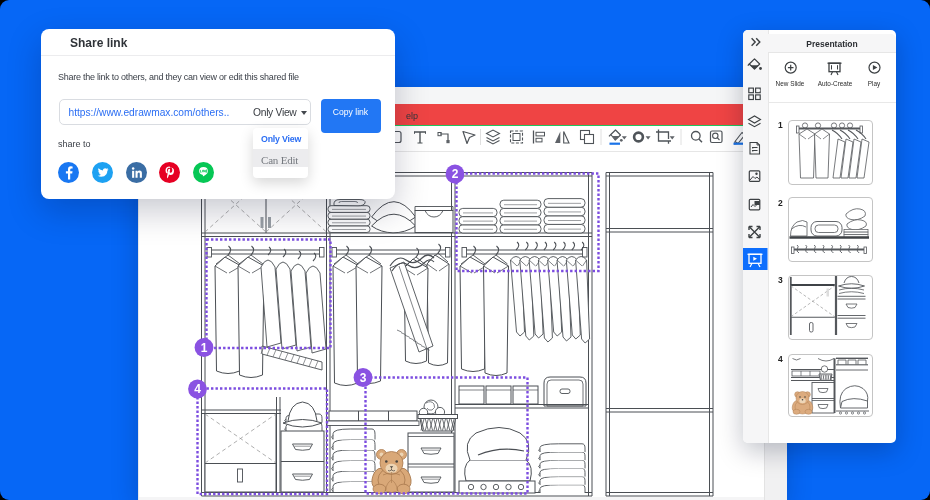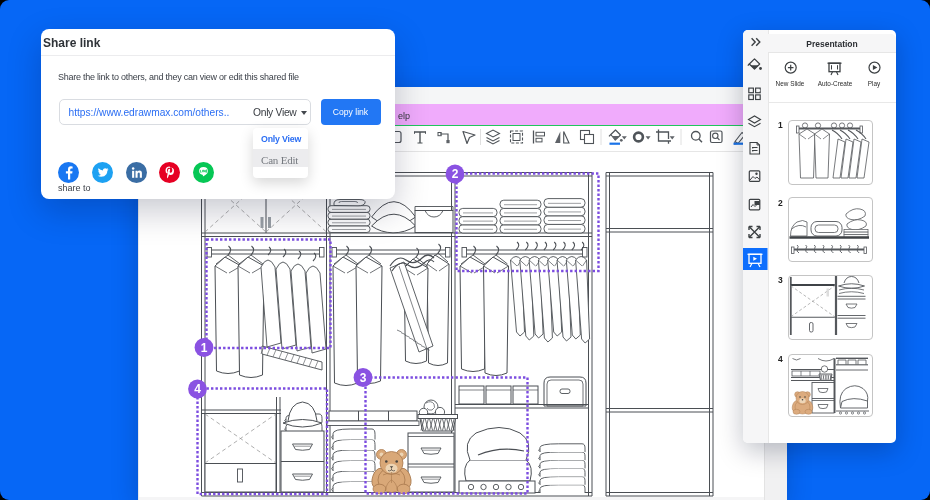--- a/index.html
+++ b/index.html
@@ -1,37 +1,37 @@
 <!DOCTYPE html>
 <html><head>
 <meta charset="utf-8">
 <style>
 html,body{margin:0;padding:0;background:#000;width:930px;height:500px;overflow:hidden;font-family:"Liberation Sans",sans-serif;}
 #stage{position:absolute;top:0;left:0;width:930px;height:500px;}
 .bg{position:absolute;top:0;left:0;width:930px;height:500px;background:#0667f6;border-radius:9px;}
 
 .win{position:absolute;left:138px;top:87px;width:647px;height:413px;background:#fff;border-left:1px solid #e8e8ea;box-sizing:border-box;box-shadow:0 6px 24px rgba(0,20,60,.25);}
 .tabs{position:absolute;left:0;top:0;width:647px;height:17px;background:#f5f6f7;}
-.menurow{position:absolute;left:0;top:17px;width:647px;height:21px;background:#f0abfc;border-bottom:5px solid #22c55e;}
+.menurow{position:absolute;left:8px;top:17px;width:647px;height:21px;background:#ef4444;border-bottom:5px solid #22c55e;}
 .menurow span{position:absolute;left:259px;top:7px;font-size:9px;color:#33373c;}
 .toolbar{position:absolute;left:0;top:39px;width:647px;height:25px;background:#fff;border-bottom:1px solid #e6e6e6;}
 .canvas{position:absolute;left:0;top:65px;width:647px;height:348px;background:#fff;}
 .rstrip{position:absolute;left:625px;top:65px;width:22px;height:348px;background:#f1f1f2;border-left:1px solid #e3e3e3;}
 .bstrip{position:absolute;left:0;top:410px;width:625px;height:3px;background:#f5f5f6;}
 
 .modal{position:absolute;left:41px;top:29px;width:354px;height:170px;background:#fff;border-radius:8px;box-shadow:0 12px 34px rgba(0,10,40,.22);}
-.modal .ttl{position:absolute;left:2px;top:7px;font-size:12px;font-weight:700;color:#2f3338;}
+.modal .ttl{position:absolute;left:29px;top:7px;font-size:12px;font-weight:700;color:#2f3338;}
 .modal .hdiv{position:absolute;left:0;top:25.5px;width:354px;height:1px;background:#ececee;}
 .modal .desc{position:absolute;left:17px;top:42.5px;font-size:9px;letter-spacing:-0.25px;color:#3c4149;}
 .inputbox{position:absolute;left:17.5px;top:70px;width:250px;height:24px;border:1px solid #d9dce1;border-radius:5px;}
 .inputbox .url{position:absolute;left:9px;top:6.5px;font-size:10.2px;color:#2b6ef3;}
 .inputbox .ov{position:absolute;left:193.5px;top:6.5px;font-size:10.3px;letter-spacing:-0.3px;color:#383c42;}
 .inputbox .caret{position:absolute;left:241px;top:10.5px;width:0;height:0;border-left:3.6px solid transparent;border-right:3.6px solid transparent;border-top:4.6px solid #43474d;}
-.copybtn{position:absolute;left:279.5px;top:70px;width:60px;height:26px;background:#2277f4;border-radius:4px;color:#fff;font-size:8.6px;text-align:center;line-height:26px;}
-.shareto{position:absolute;left:17px;top:110px;font-size:9px;color:#3c4149;margin-top:44px;}
+.copybtn{position:absolute;left:279.5px;top:70px;width:60px;height:34px;background:#2277f4;border-radius:4px;color:#fff;font-size:8.6px;text-align:center;line-height:26px;}
+.shareto{position:absolute;left:17px;top:110px;font-size:9px;color:#3c4149;}
 .sicon{position:absolute;top:133px;width:21px;height:21px;border-radius:50%;}
 
 .dd{position:absolute;left:253px;top:128px;width:55px;height:50px;background:#fff;border-radius:4px;box-shadow:0 5px 14px rgba(0,0,0,.16);}
 .dd .r1{position:absolute;left:8px;top:6px;font-size:8.8px;letter-spacing:-0.2px;font-weight:700;color:#2b6ef3;}
 .dd .r2bg{position:absolute;left:0;top:20.5px;width:55px;height:18.5px;background:#ececee;}
 .dd .r2{position:absolute;left:8px;top:26px;font-size:11px;letter-spacing:-0.2px;color:#75797f;font-family:Liberation Serif, serif;}
 
 .panel{position:absolute;left:743px;top:30px;width:153px;height:413px;background:#fff;border-radius:5px;box-shadow:0 8px 26px rgba(0,10,40,.25);}
 .panel .strip{position:absolute;left:0;top:0;width:25px;height:413px;background:#f6f6f7;border-right:1px solid #e7e7e7;border-radius:5px 0 0 5px;}
 .panel .hdr{position:absolute;left:25px;top:4px;width:128px;height:18px;background:#f6f6f7;border-bottom:1px solid #e6e6e6;border-radius:0 5px 0 0;}

